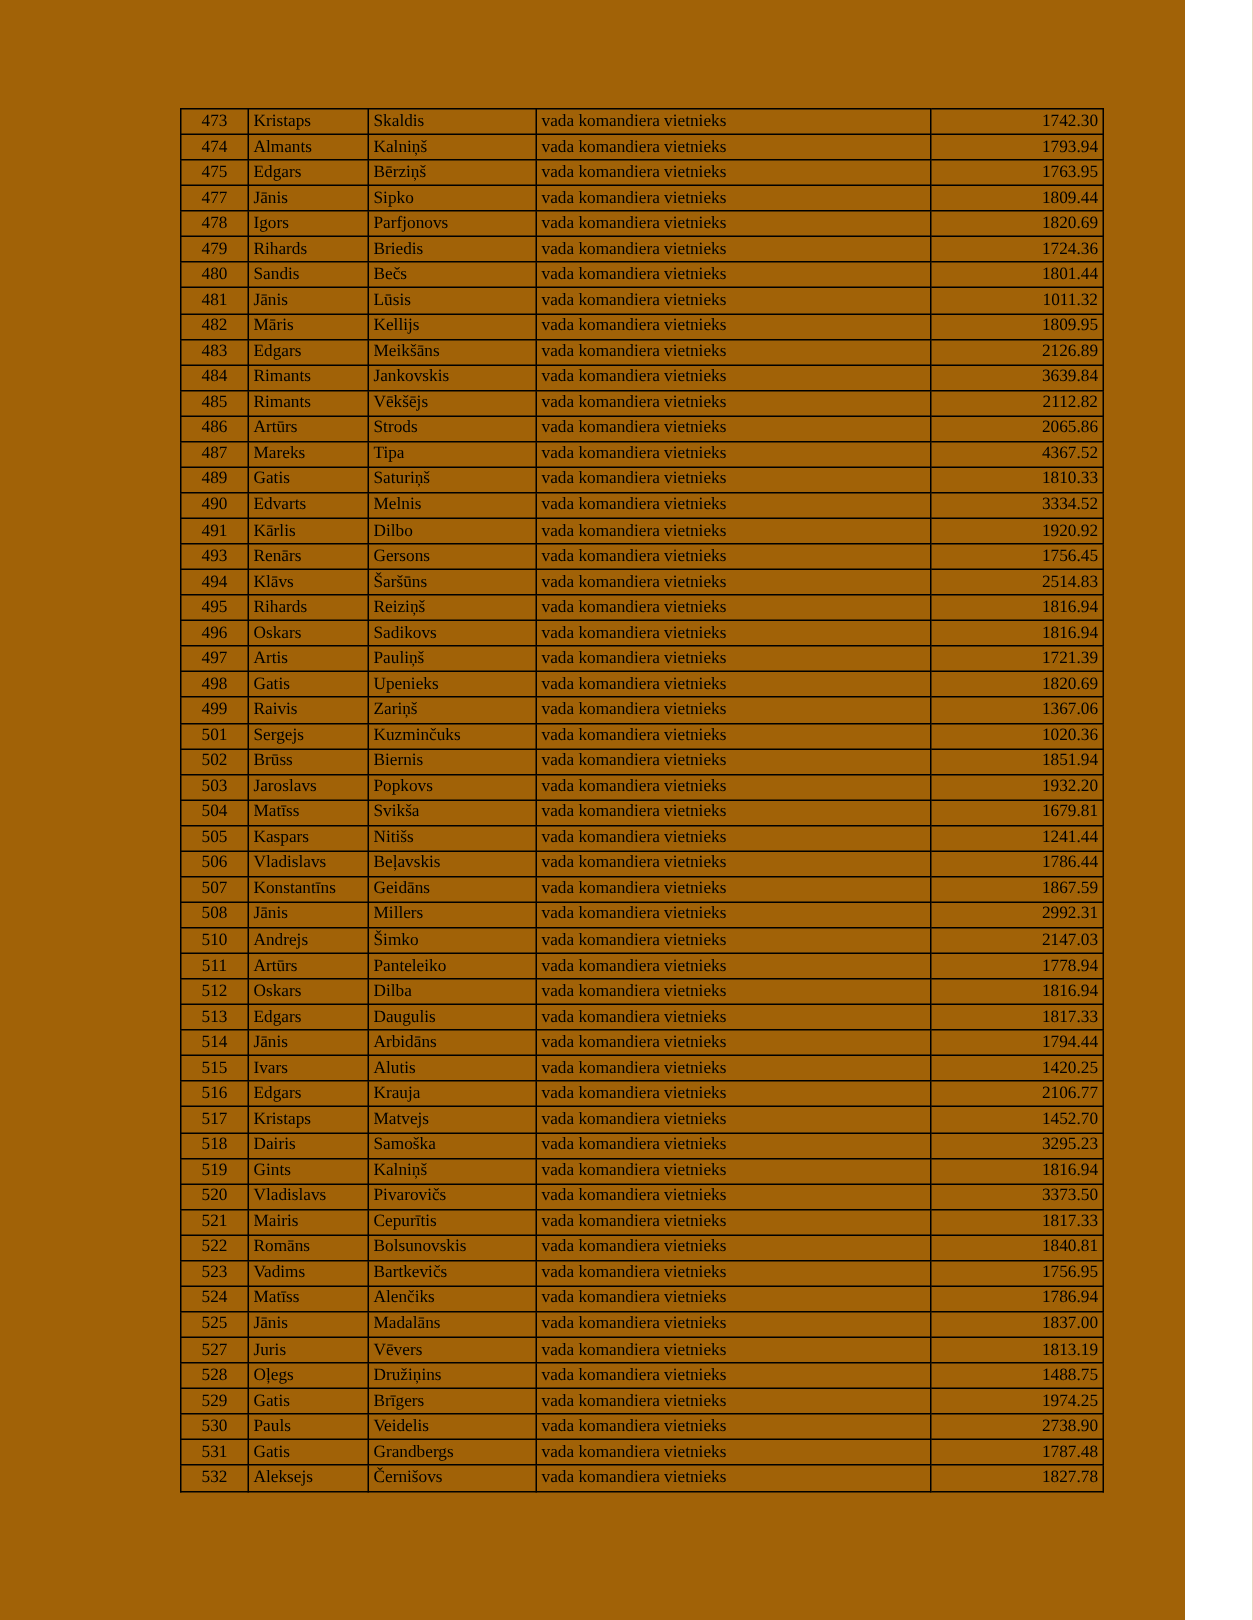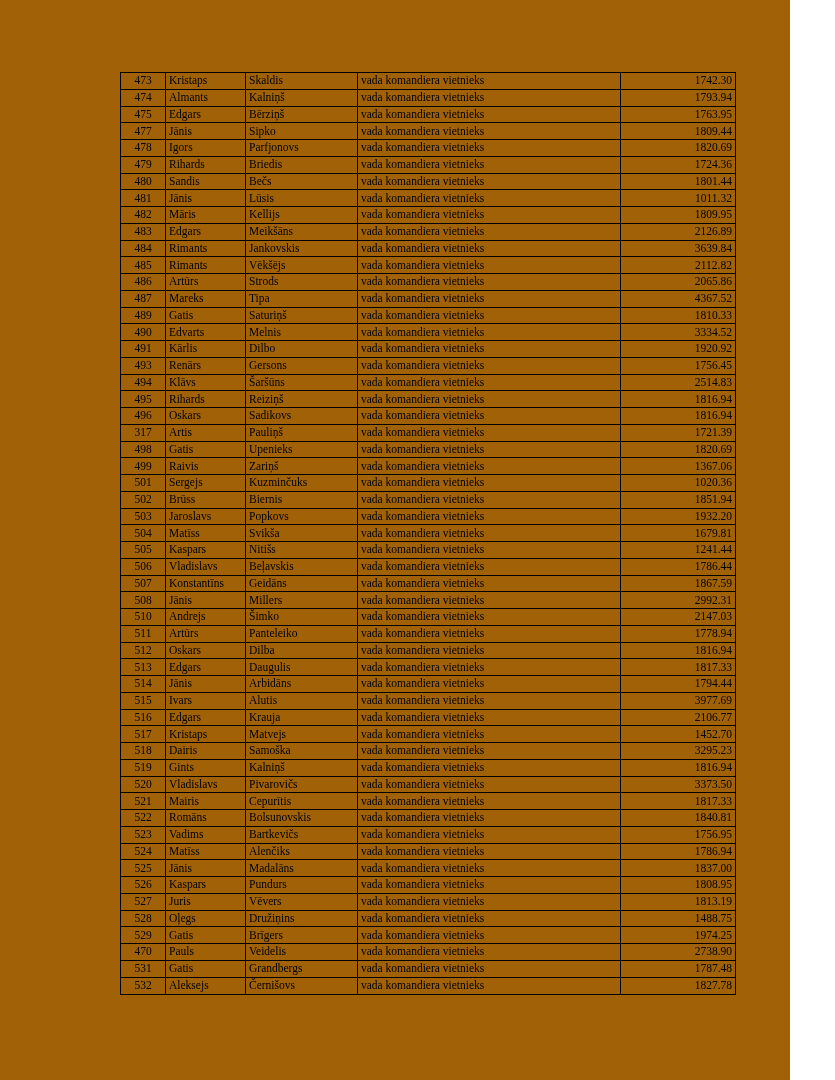--- a/index.html
+++ b/index.html
@@ -193,21 +193,21 @@
           <td class="c4">1816.94</td>
         </tr>
         <tr>
           <td class="c0">496</td>
           <td class="c1">Oskars</td>
           <td class="c2">Sadikovs</td>
           <td class="c3">vada komandiera vietnieks</td>
           <td class="c4">1816.94</td>
         </tr>
         <tr>
-          <td class="c0">317</td>
+          <td class="c0">497</td>
           <td class="c1">Artis</td>
           <td class="c2">Pauliņš</td>
           <td class="c3">vada komandiera vietnieks</td>
           <td class="c4">1721.39</td>
         </tr>
         <tr>
           <td class="c0">498</td>
           <td class="c1">Gatis</td>
           <td class="c2">Upenieks</td>
           <td class="c3">vada komandiera vietnieks</td>
@@ -309,21 +309,21 @@
           <td class="c1">Jānis</td>
           <td class="c2">Arbidāns</td>
           <td class="c3">vada komandiera vietnieks</td>
           <td class="c4">1794.44</td>
         </tr>
         <tr>
           <td class="c0">515</td>
           <td class="c1">Ivars</td>
           <td class="c2">Alutis</td>
           <td class="c3">vada komandiera vietnieks</td>
-          <td class="c4">3977.69</td>
+          <td class="c4">1420.25</td>
         </tr>
         <tr>
           <td class="c0">516</td>
           <td class="c1">Edgars</td>
           <td class="c2">Krauja</td>
           <td class="c3">vada komandiera vietnieks</td>
           <td class="c4">2106.77</td>
         </tr>
         <tr>
           <td class="c0">517</td>
@@ -382,27 +382,20 @@
           <td class="c4">1786.94</td>
         </tr>
         <tr>
           <td class="c0">525</td>
           <td class="c1">Jānis</td>
           <td class="c2">Madalāns</td>
           <td class="c3">vada komandiera vietnieks</td>
           <td class="c4">1837.00</td>
         </tr>
         <tr>
-          <td class="c0">526</td>
-          <td class="c1">Kaspars</td>
-          <td class="c2">Pundurs</td>
-          <td class="c3">vada komandiera vietnieks</td>
-          <td class="c4">1808.95</td>
-        </tr>
-        <tr>
           <td class="c0">527</td>
           <td class="c1">Juris</td>
           <td class="c2">Vēvers</td>
           <td class="c3">vada komandiera vietnieks</td>
           <td class="c4">1813.19</td>
         </tr>
         <tr>
           <td class="c0">528</td>
           <td class="c1">Oļegs</td>
           <td class="c2">Družiņins</td>
@@ -410,21 +403,21 @@
           <td class="c4">1488.75</td>
         </tr>
         <tr>
           <td class="c0">529</td>
           <td class="c1">Gatis</td>
           <td class="c2">Brīgers</td>
           <td class="c3">vada komandiera vietnieks</td>
           <td class="c4">1974.25</td>
         </tr>
         <tr>
-          <td class="c0">470</td>
+          <td class="c0">530</td>
           <td class="c1">Pauls</td>
           <td class="c2">Veidelis</td>
           <td class="c3">vada komandiera vietnieks</td>
           <td class="c4">2738.90</td>
         </tr>
         <tr>
           <td class="c0">531</td>
           <td class="c1">Gatis</td>
           <td class="c2">Grandbergs</td>
           <td class="c3">vada komandiera vietnieks</td>

